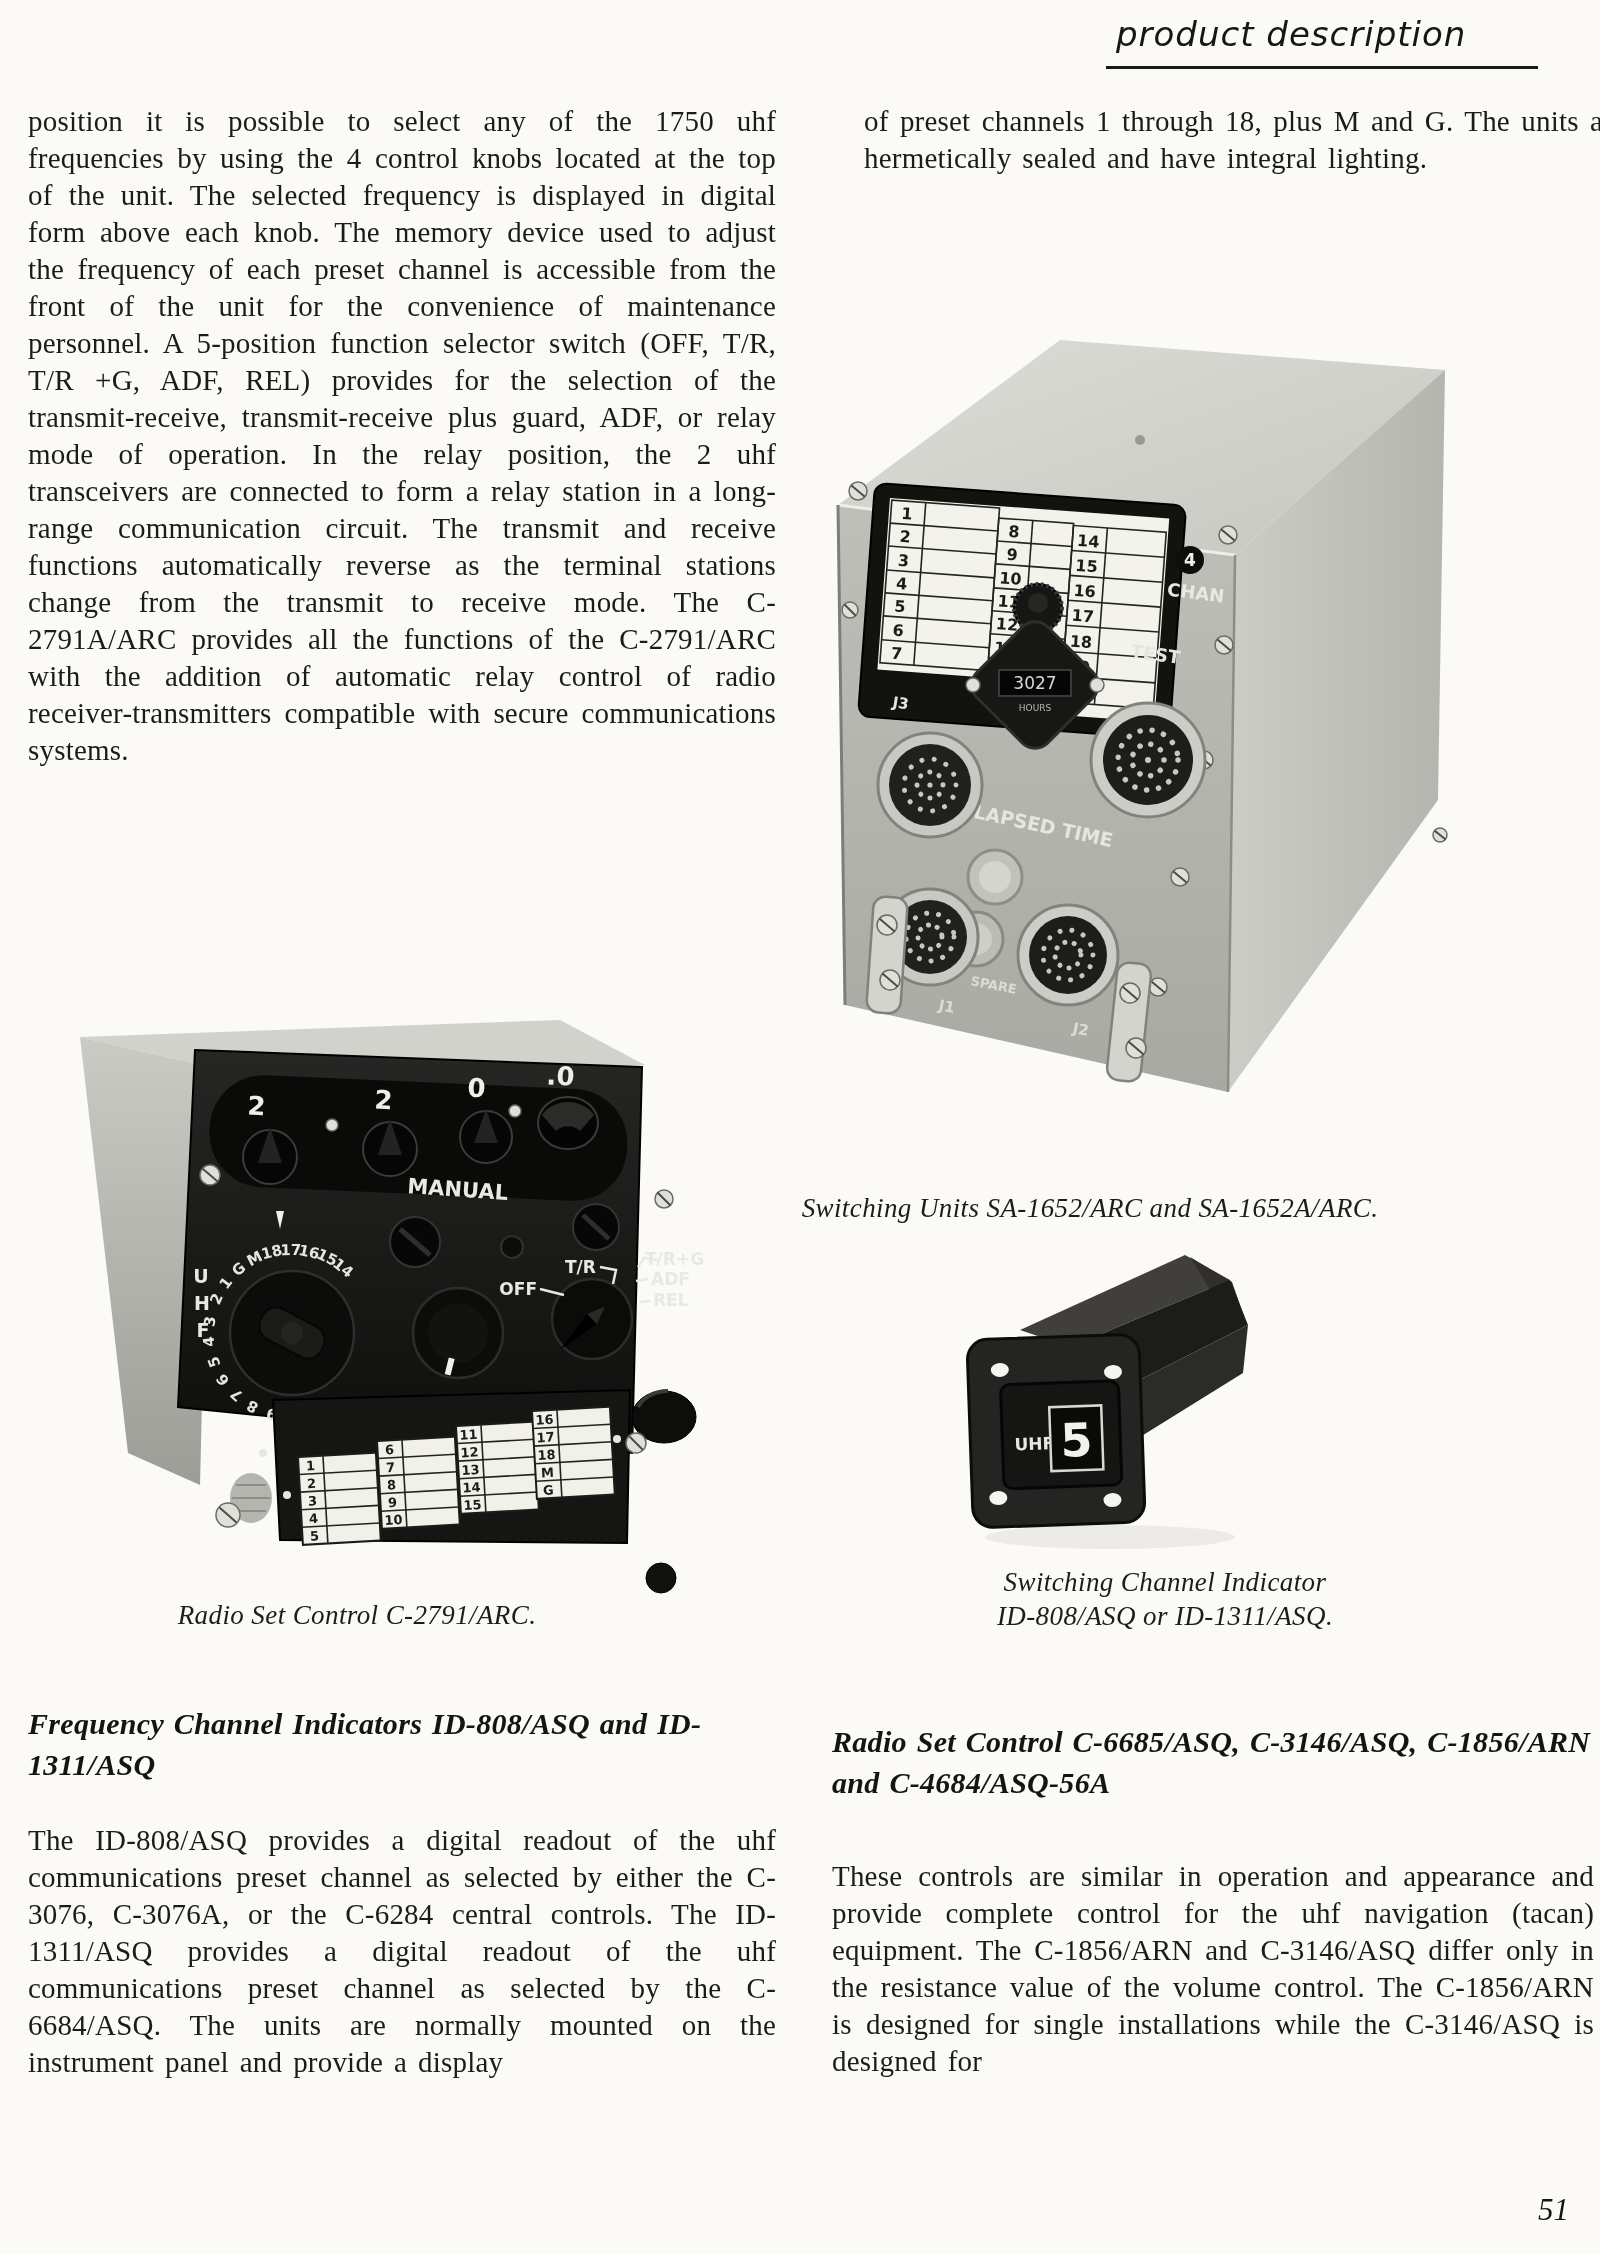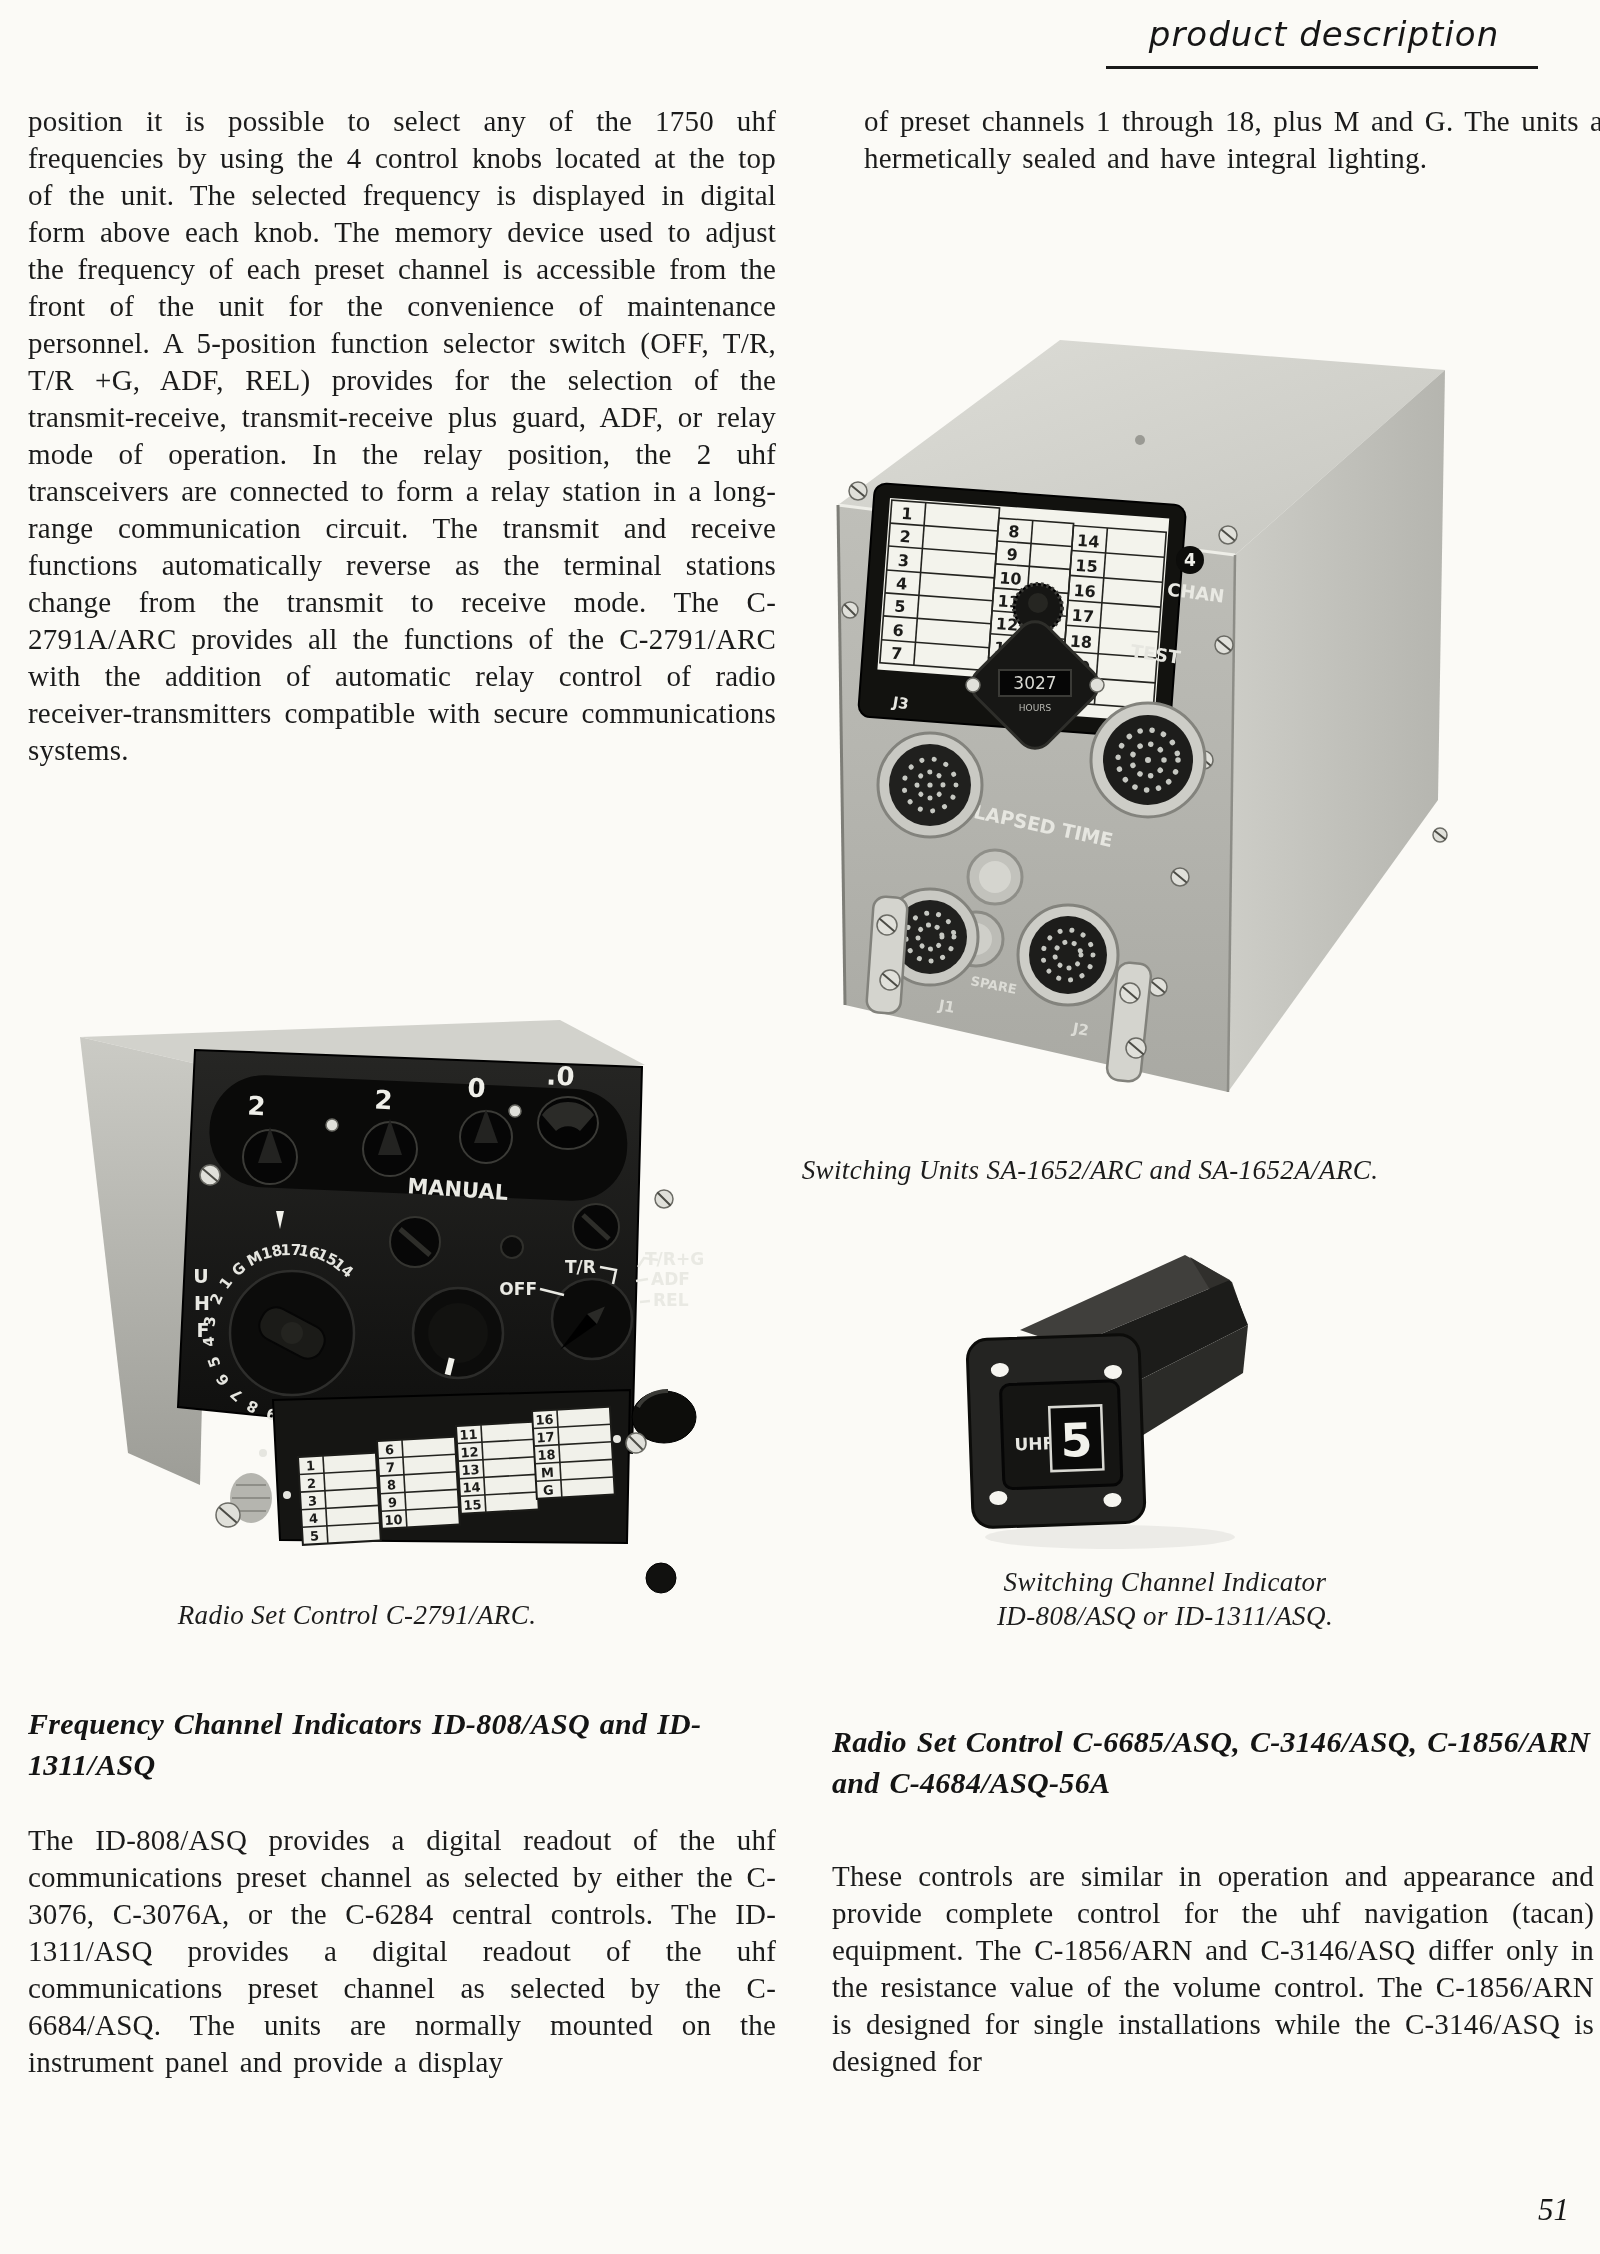--- a/index.html
+++ b/index.html
@@ -18,21 +18,21 @@
     color:#141414; letter-spacing:.3px; word-spacing:2px;
   }
   .caption{
     font:italic 27px/34px "Liberation Serif", serif;
     color:#1c1c1c; text-align:center; letter-spacing:.4px;
   }
   .runhead{
     font:italic 34px "DejaVu Sans", sans-serif;
     color:#161616; letter-spacing:1px;
     border-bottom:3px solid #1a1a1a; padding:0 6px 12px 10px;
-    text-align:center;
+    text-align:left;
   }
   .pagenum{font:italic 31px "Liberation Serif", serif; color:#161616;}
   svg text{font-family:"DejaVu Sans", sans-serif;}
   .screw{fill:#e0e0da;stroke:#6b6b65;stroke-width:1.5;}
   .slot{stroke:#4c4c46;stroke-width:2;stroke-linecap:round;}
   .cardnum{font:bold 16px "DejaVu Sans", sans-serif; fill:#1c1c1a;}
   .gridln{stroke:#23231f;stroke-width:1.6;}
 </style>
 </head>
 <body>
@@ -233,21 +233,21 @@
       <circle class="screw" cx="350" cy="765" r="10"></circle>
         <line class="slot" x1="343" y1="759" x2="357" y2="771"></line>
       <rect x="572" y="748" width="34" height="118" rx="12" fill="#d4d4ce" stroke="#82827c" stroke-width="2.5" transform="rotate(6 589 807)"></rect>
       <circle class="screw" cx="590" cy="778" r="10"></circle>
         <line class="slot" x1="583" y1="772" x2="597" y2="784"></line>
       <circle class="screw" cx="596" cy="833" r="10"></circle>
         <line class="slot" x1="589" y1="827" x2="603" y2="839"></line>
     </g>
   </svg>
 
-  <div class="abs caption" style="left:800px; top:1153px; width:580px;">Switching Units SA-1652/ARC and SA-1652A/ARC.</div>
+  <div class="abs caption" style="left:800px; top:1191px; width:580px;">Switching Units SA-1652/ARC and SA-1652A/ARC.</div>
 
   <svg class="abs" style="left:60px; top:1015px;" width="700" height="585" viewBox="0 0 700 585">
     <defs>
       <linearGradient id="gChasL" x1="0" y1="0" x2="0" y2="1">
         <stop offset="0" stop-color="#cbcbc5"></stop>
           <stop offset="1" stop-color="#9d9d97"></stop>
       </linearGradient>
       <linearGradient id="gPanel" x1="0" y1="0" x2="0" y2="1">
         <stop offset="0" stop-color="#262624"></stop>
           <stop offset="1" stop-color="#0e0e0d"></stop>

